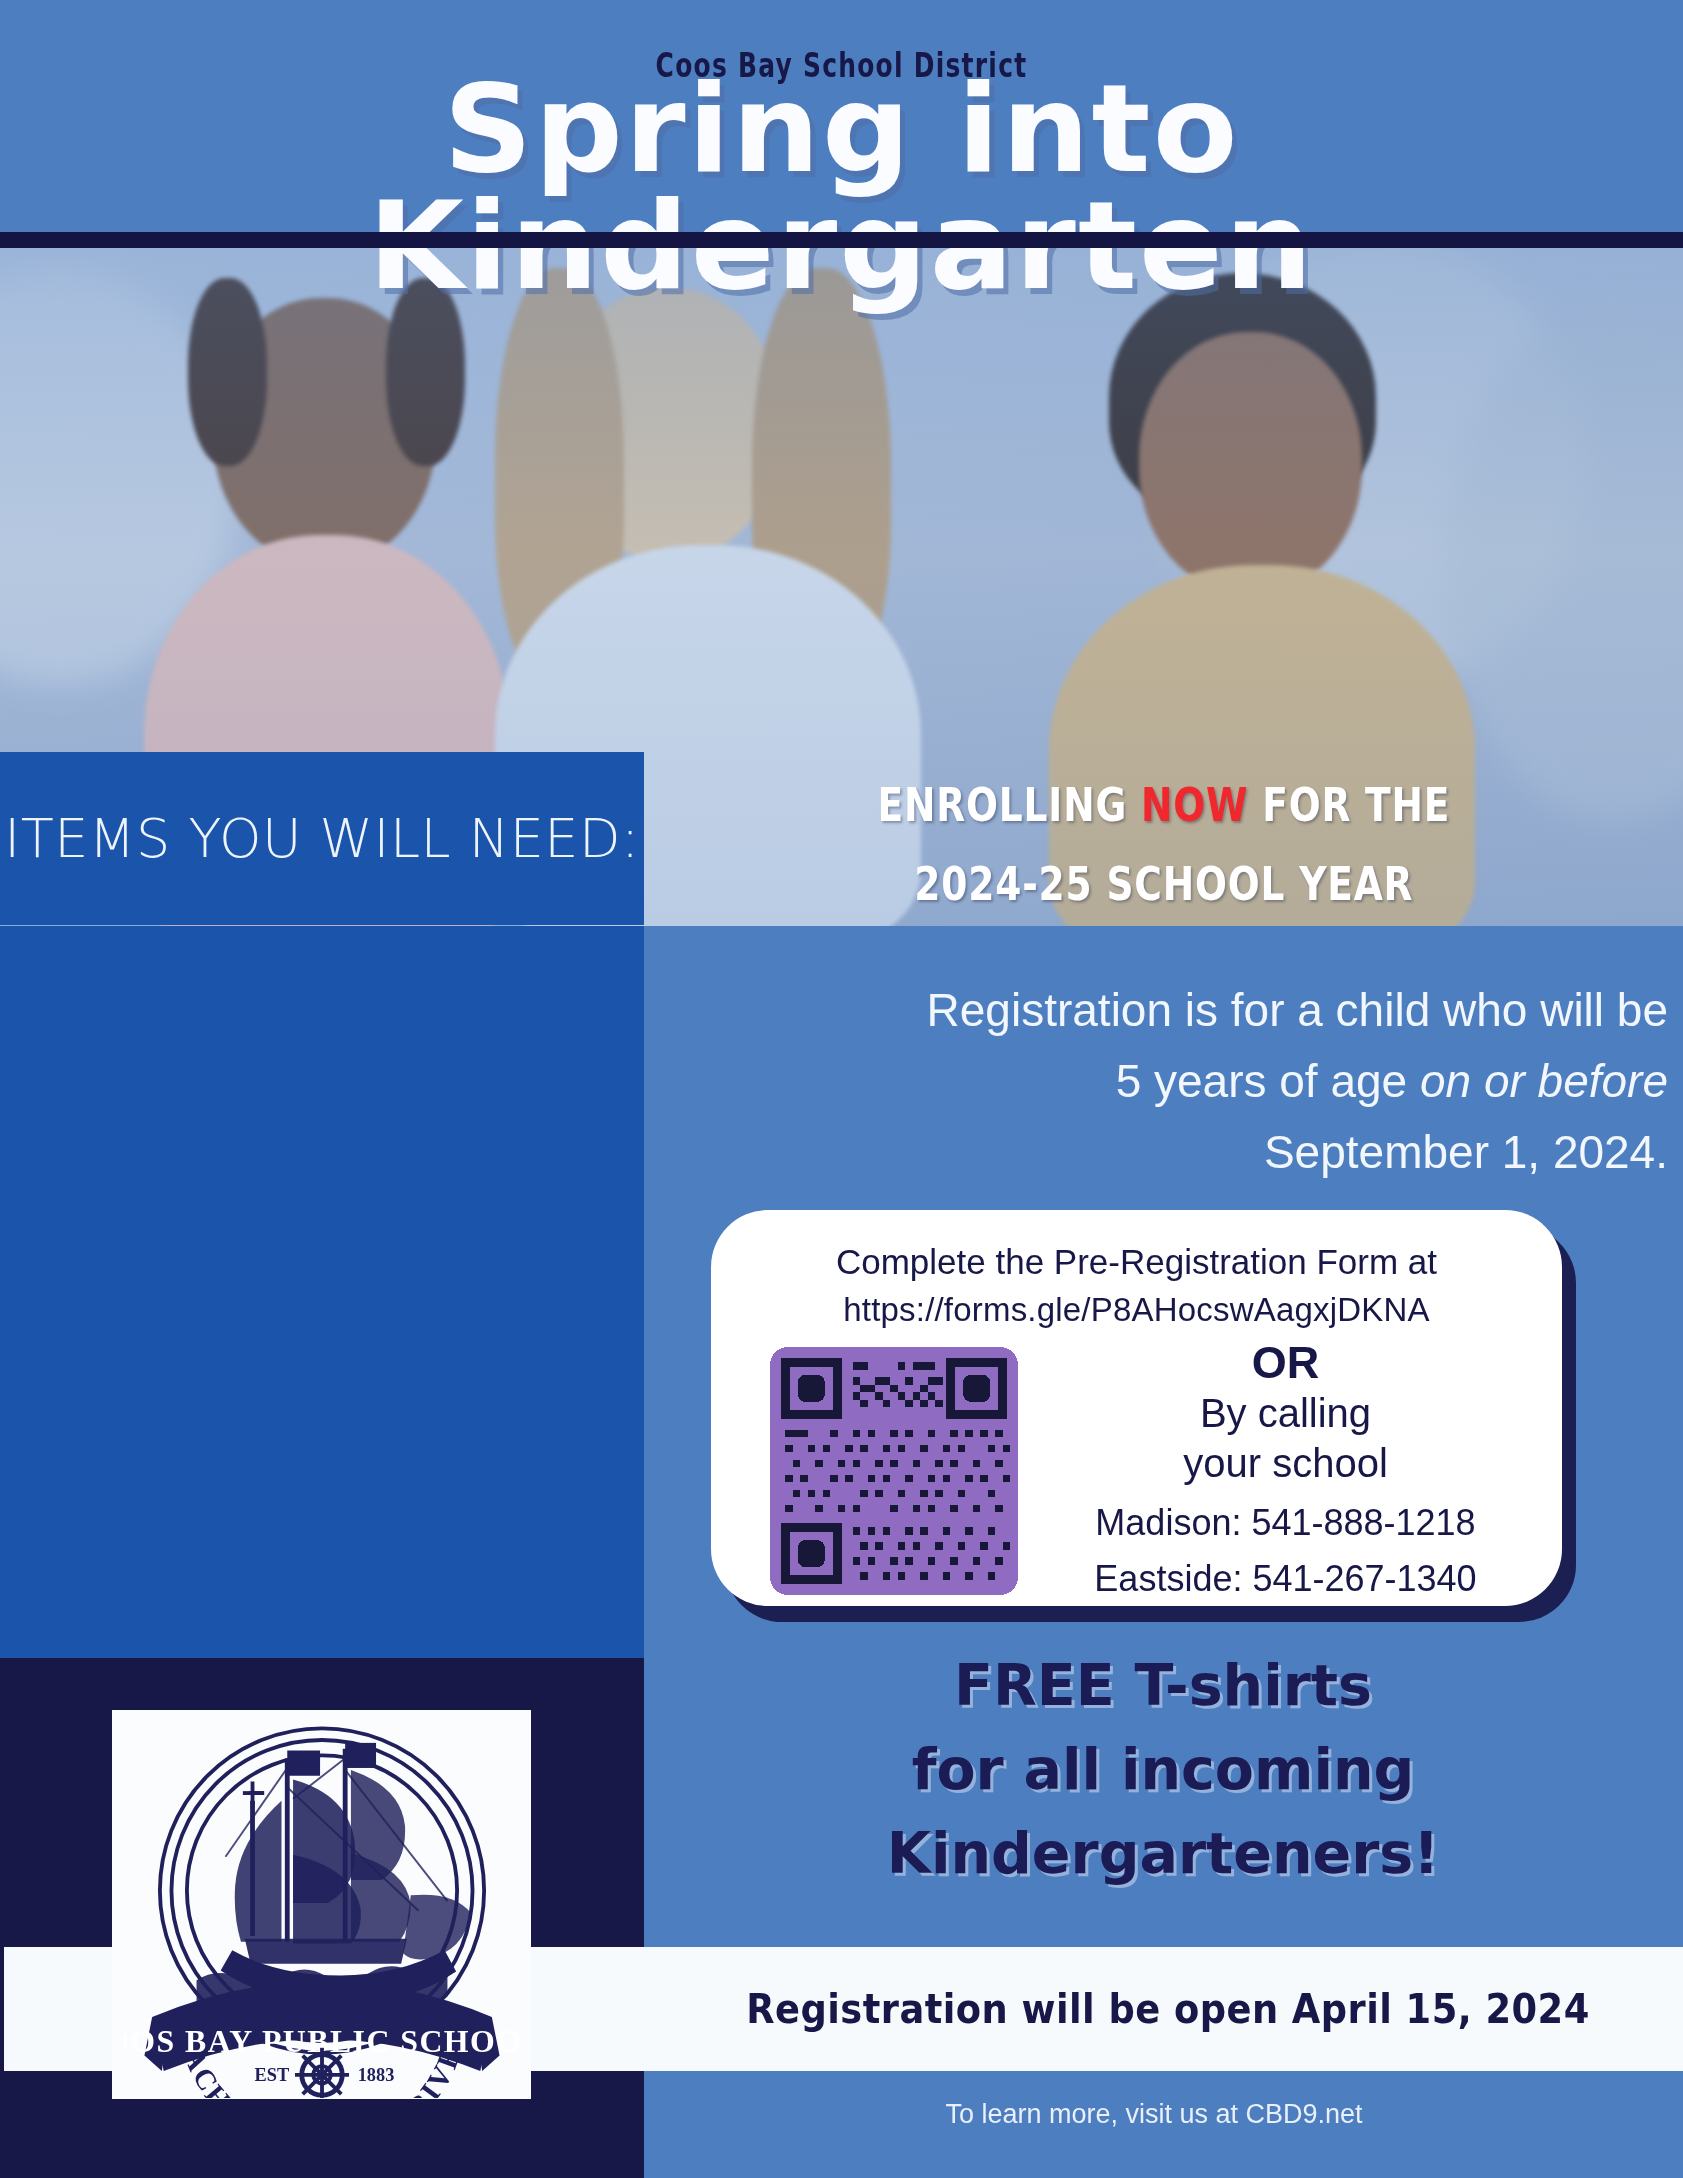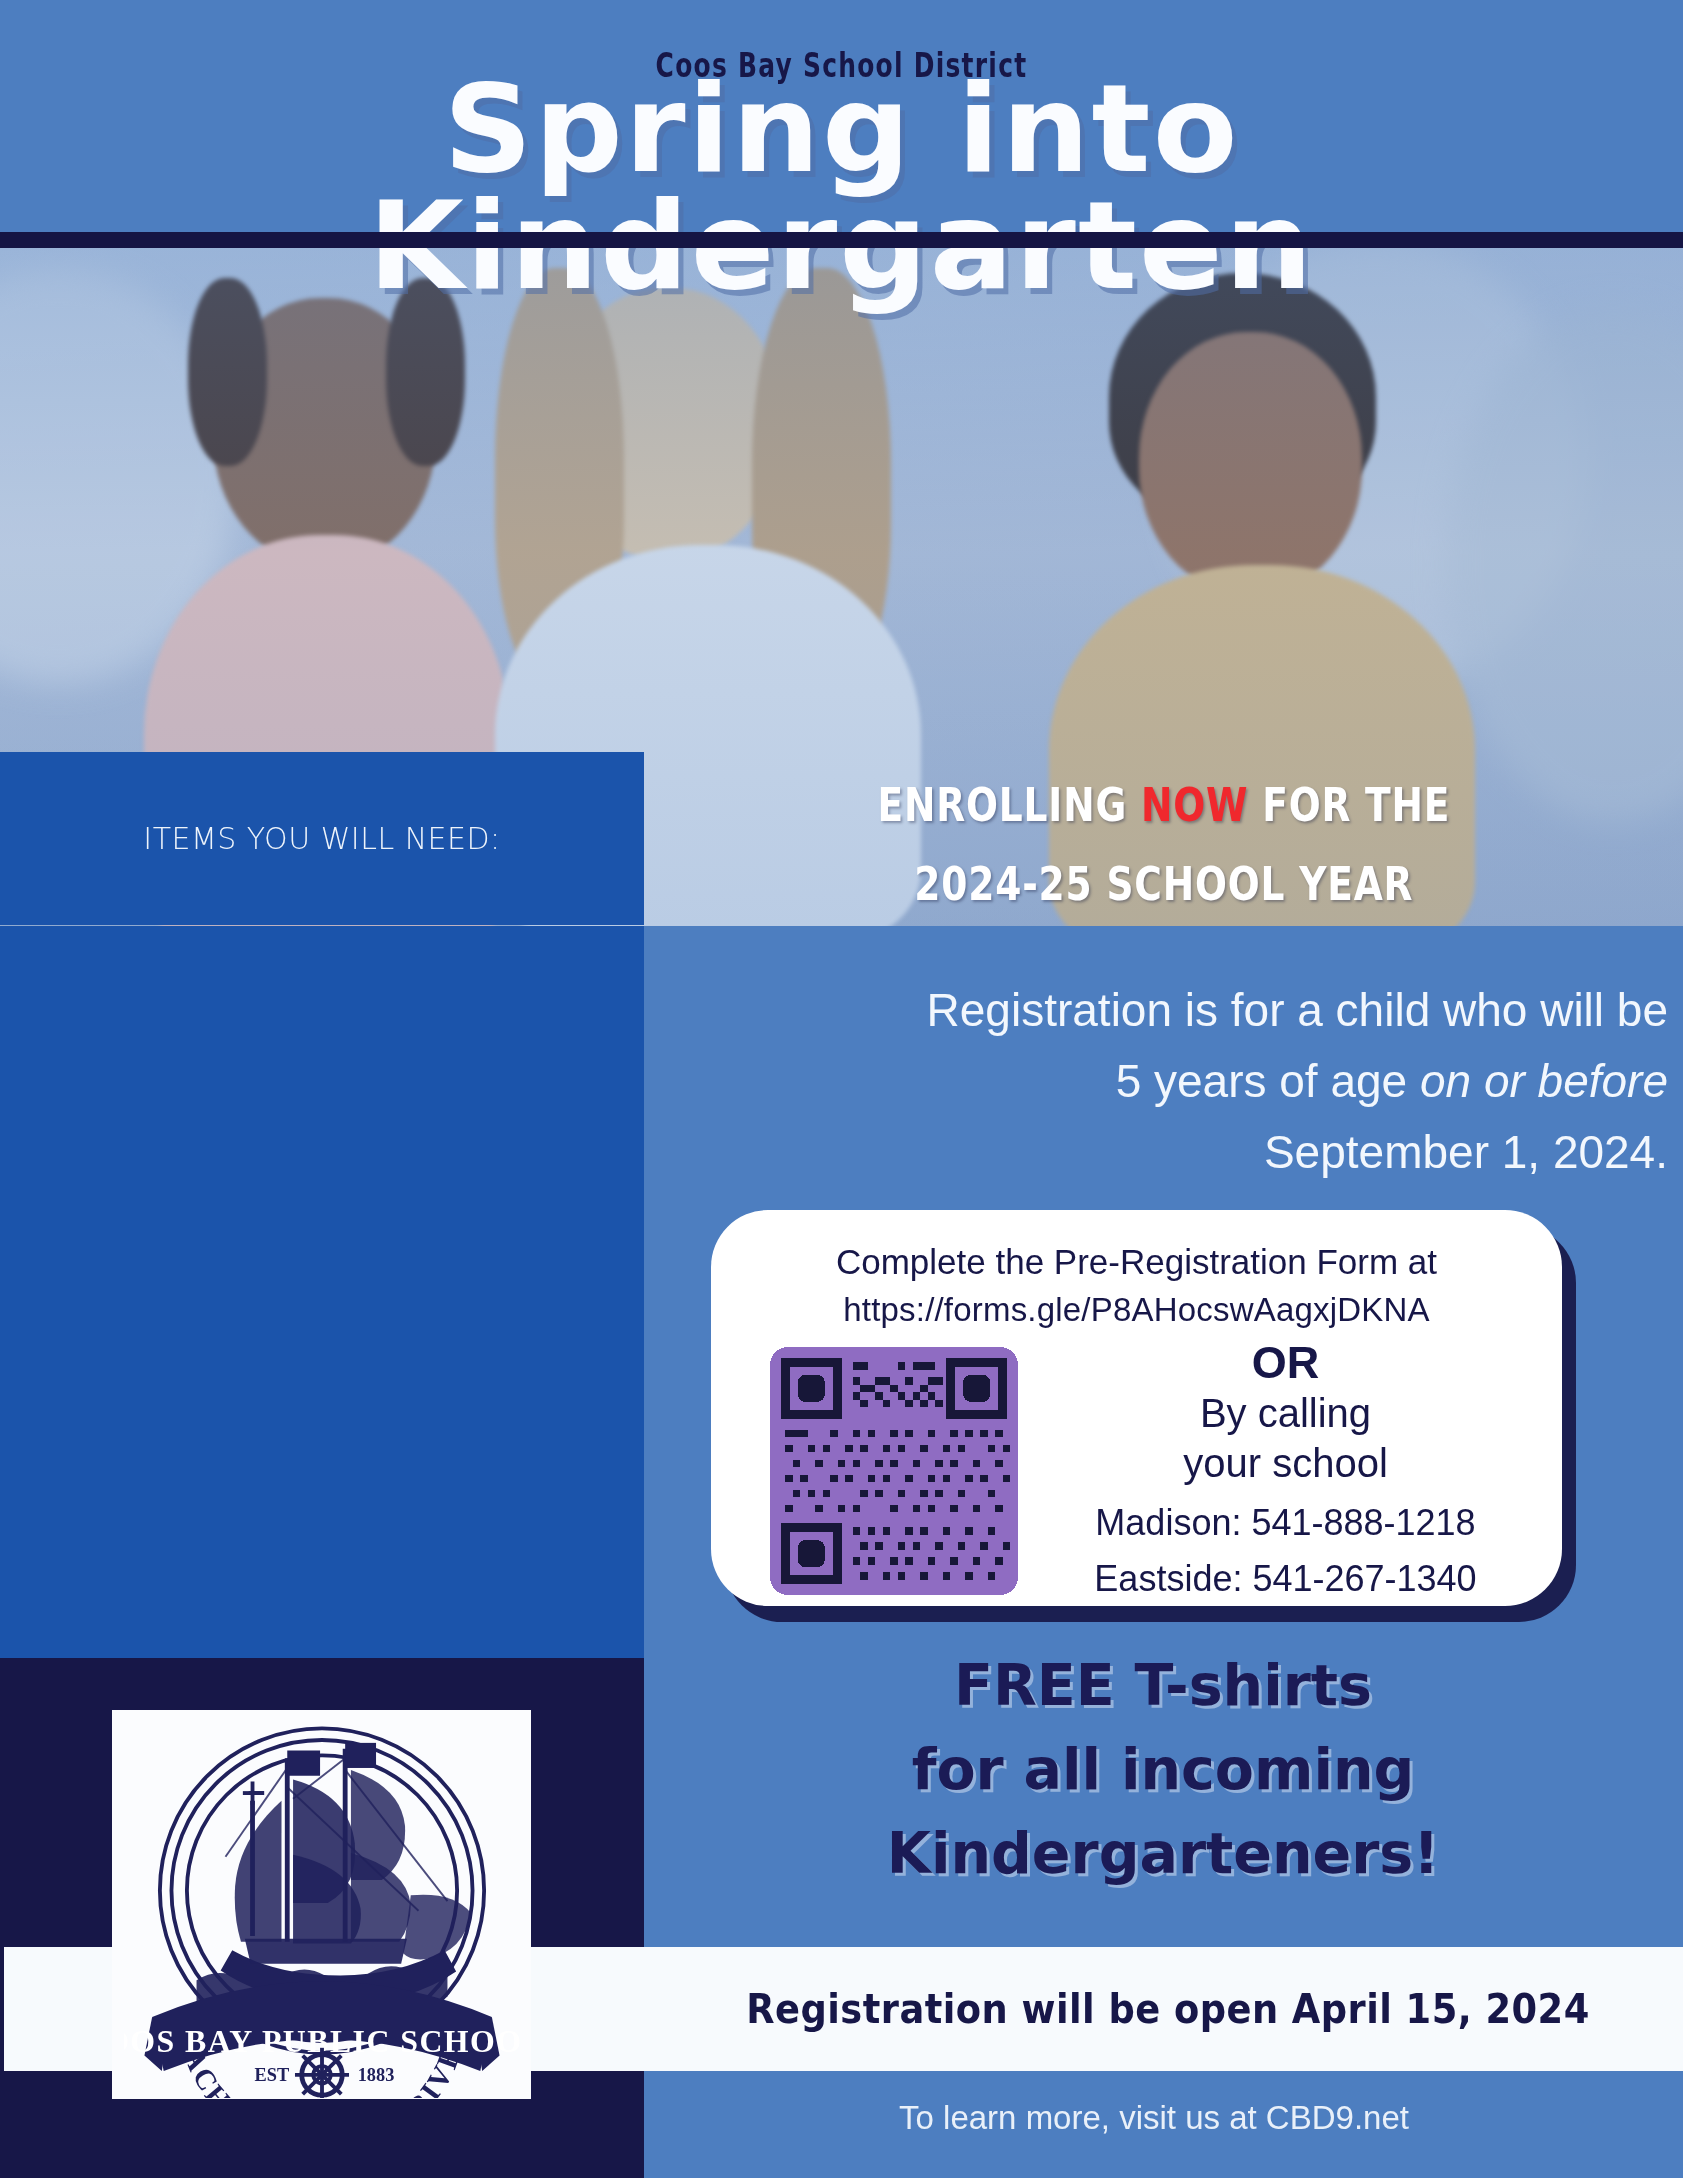--- a/index.html
+++ b/index.html
@@ -49,21 +49,21 @@
   .k-body{border-radius:48% 48% 18% 18%;}
   .blurbg{position:absolute;border-radius:50%;filter:blur(16px);opacity:.7;}
 
   
   .items-head{
     position:absolute;left:0;top:752px;width:644px;height:173px;background:#1b54ab;z-index:8;
     display:flex;align-items:center;justify-content:center;
   }
   .items-head span{
     font-family:"DejaVu Sans", sans-serif;
-    font-size:30px;color:#eef4fb;letter-spacing:0.5px;font-weight:300;
+    font-size:54px;color:#eef4fb;letter-spacing:0.5px;font-weight:300;
     transform:scaleX(1.0);
   }
 
   
   .enroll{
     position:absolute;left:644px;top:762px;width:1040px;height:163px;z-index:8;
     display:flex;flex-direction:column;align-items:center;justify-content:center;gap:24px;
     text-align:center;
   }
   .enroll-line{
@@ -154,21 +154,21 @@
     position:absolute;left:4px;top:1947px;width:1683px;height:124px;background:#f7fafd;z-index:6;
     display:flex;align-items:center;
   }
   .white-bar .txt{
     position:absolute;left:644px;width:1040px;text-align:center;
     font-family:"DejaVu Sans", sans-serif;font-weight:bold;font-size:40px;
     color:#171748;letter-spacing:0.5px;transform:scaleX(.92);
   }
   .footer-note{
     position:absolute;left:644px;top:2099px;width:1020px;text-align:center;z-index:6;
-    font-family:"Liberation Sans", sans-serif;font-weight:300;font-size:33px;color:#e9f0f9;
+    font-family:"Liberation Sans", sans-serif;font-weight:300;font-size:27px;color:#e9f0f9;
   }
   .bottom-navy{position:absolute;left:0;top:2071px;width:644px;height:107px;background:#171748;z-index:5;}
 </style>
 </head>
 <body>
 
 <div class="page">
 
   <div class="header"></div>
   <div class="district">Coos Bay School District</div>

